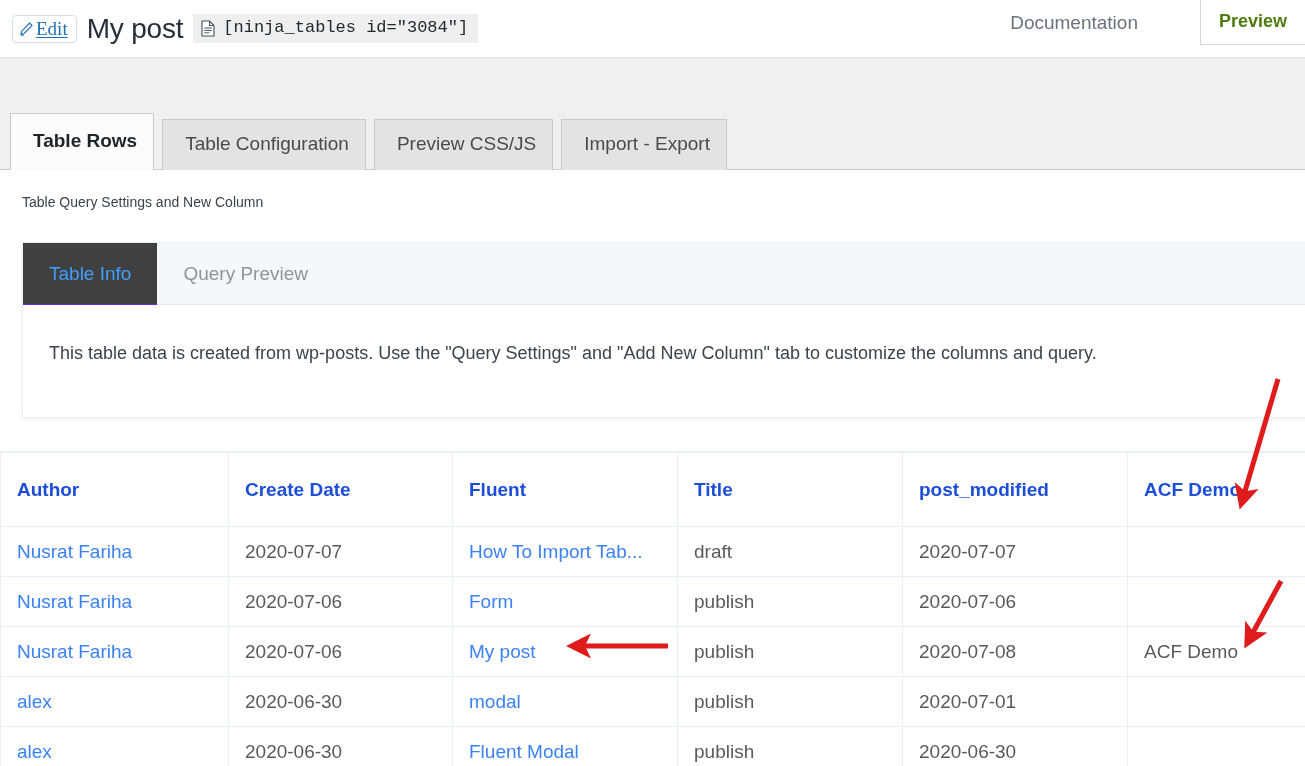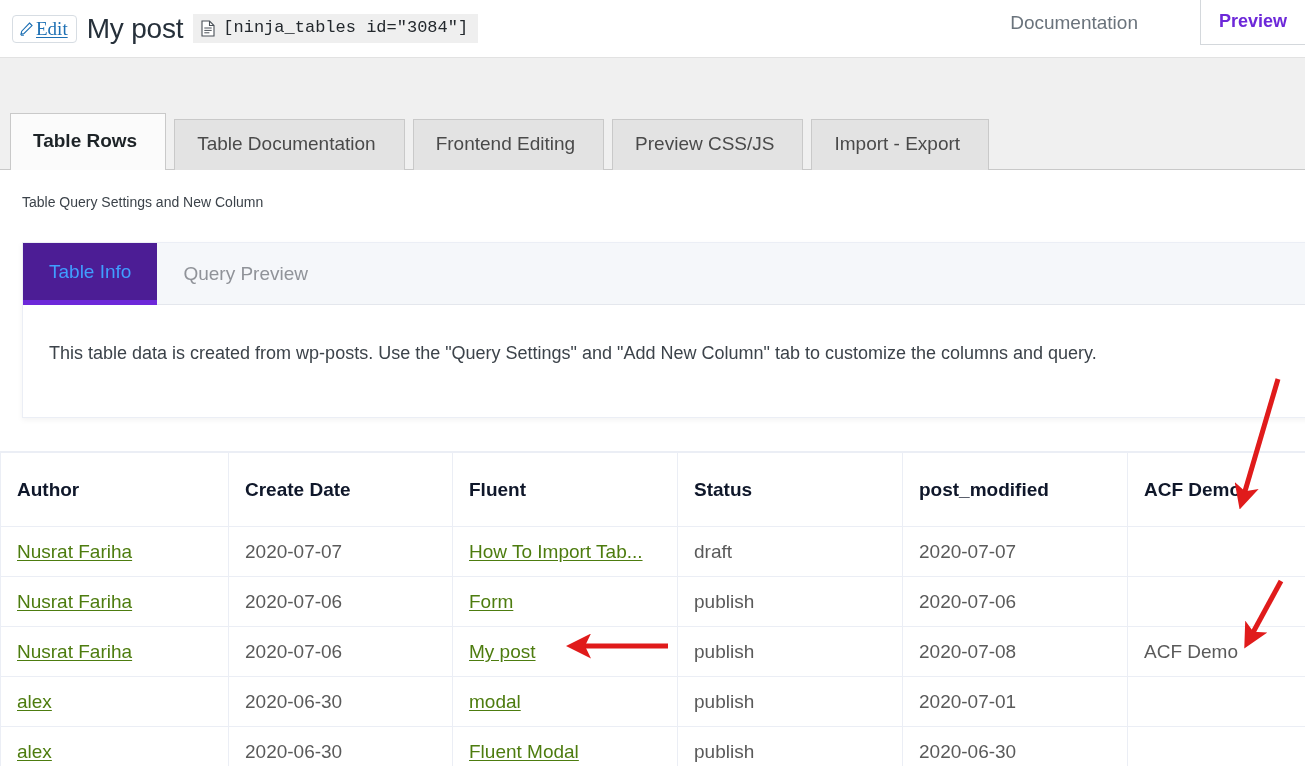--- a/index.html
+++ b/index.html
@@ -59,40 +59,40 @@
     padding: 8px 14px 0 0; margin-top: 5px;
     text-decoration: none; cursor: pointer; white-space: nowrap;
   }
   .preview-tab {
     margin-top: 0;
     background: #ffffff;
     border: 1px solid #d4d8dc;
     border-top: none;
     border-right: none;
     padding: 11px 18px 12px 18px;
-    font-size: 18px; color: #6d28d9; font-weight: bold;
+    font-size: 18px; color: #4d7c0f; font-weight: bold;
     white-space: nowrap; cursor: pointer;
   }
 
   
   .tabstrip {
     position: absolute; left: 0; top: 57px; width: 1305px; height: 113px;
     background: #f0f0f0;
     border-top: 1px solid #e2e2e2;
   }
   .tabs {
     position: absolute; left: 10px; bottom: 0; display: flex; align-items: flex-end; gap: 8px;
   }
   .tab {
     border: 1px solid #c9c9c9;
     border-bottom: none;
     background: #e3e3e3;
     color: #4a4a4a;
     font-size: 19px;
-    padding: 14px 28px 15px 22px;
+    padding: 14px 16px 15px 22px;
     line-height: 1.1;
     white-space: nowrap;
     position: relative;
     cursor: pointer;
   }
   .tab.active {
     background: #fbfbfb;
     color: #1d2327;
     font-weight: bold;
     border-color: #c9c9c9;
@@ -124,23 +124,23 @@
     background: #f5f7fa;
     border-bottom: 1px solid #e4e7ed;
   }
   .subtab {
     display: flex; align-items: center;
     padding: 0 26px;
     font-size: 19px; color: #909399;
     white-space: nowrap; cursor: pointer;
   }
   .subtab.active {
-    background: #4c1d95;
+    background: #404040;
     color: #409eff;
-    border-bottom: 5px solid #6d28d9;
+    border-bottom: 1px solid #6d28d9;
     margin-bottom: -1px;
   }
   .card-body {
     padding: 38px 0 0 26px;
     font-size: 18px; color: #3c434a;
   }
 
   
   .table-wrap {
     position: absolute; left: 0; top: 281px; width: 1305px; bottom: 0;
@@ -155,32 +155,31 @@
   }
   table.data th, table.data td {
     border: 1px solid #ebeef5;
     text-align: left;
     padding: 0 16px;
     font-size: 19px;
     vertical-align: middle;
   }
   table.data th {
     height: 74px;
-    color: #0f172a;
+    color: #1d4ed8;
     font-weight: bold;
     background: #ffffff;
   }
   table.data td {
     height: 50px;
     color: #5a5a5a;
     font-weight: 400;
   }
   table.data a.cell-link {
-    color: #4d7c0f;
-    text-decoration: underline;
+    color: #3b82f6;
     text-underline-offset: 2px;
     cursor: pointer;
   }
   .col-0 { width: 228px; }
   .col-1 { width: 224px; }
   .col-2 { width: 225px; }
   .col-3 { width: 225px; }
   .col-4 { width: 225px; }
   .col-5 { width: 273px; }
 
@@ -223,22 +222,21 @@
     <div class="topbar-right">
       <a class="doc-link">Documentation</a>
       <div class="preview-tab">Preview</div>
     </div>
   </div>
 
   <div class="tabstrip">
     <div class="tabstrip-underline"></div>
     <div class="tabs">
       <div class="tab active">Table Rows</div>
-      <div class="tab">Table Documentation</div>
-      <div class="tab">Frontend Editing</div>
+      <div class="tab">Table Configuration</div>
       <div class="tab">Preview CSS/JS</div>
       <div class="tab">Import - Export</div>
     </div>
   </div>
 
   <div class="content">
 
     <div class="section-title">Table Query Settings and New Column</div>
 
     <div class="card">
@@ -257,21 +255,21 @@
             <col class="col-2">
           <col class="col-3">
             <col class="col-4">
             <col class="col-5">
         </colgroup>
         <thead>
           <tr>
             <th>Author</th>
             <th>Create Date</th>
             <th>Fluent</th>
-            <th>Status</th>
+            <th>Title</th>
             <th>post_modified</th>
             <th>ACF Demo</th>
           </tr>
         </thead>
         <tbody>
           <tr>
             <td><a class="cell-link">Nusrat Fariha</a></td>
             <td>2020-07-07</td>
             <td><a class="cell-link">How To Import Tab...</a></td>
             <td>draft</td>

